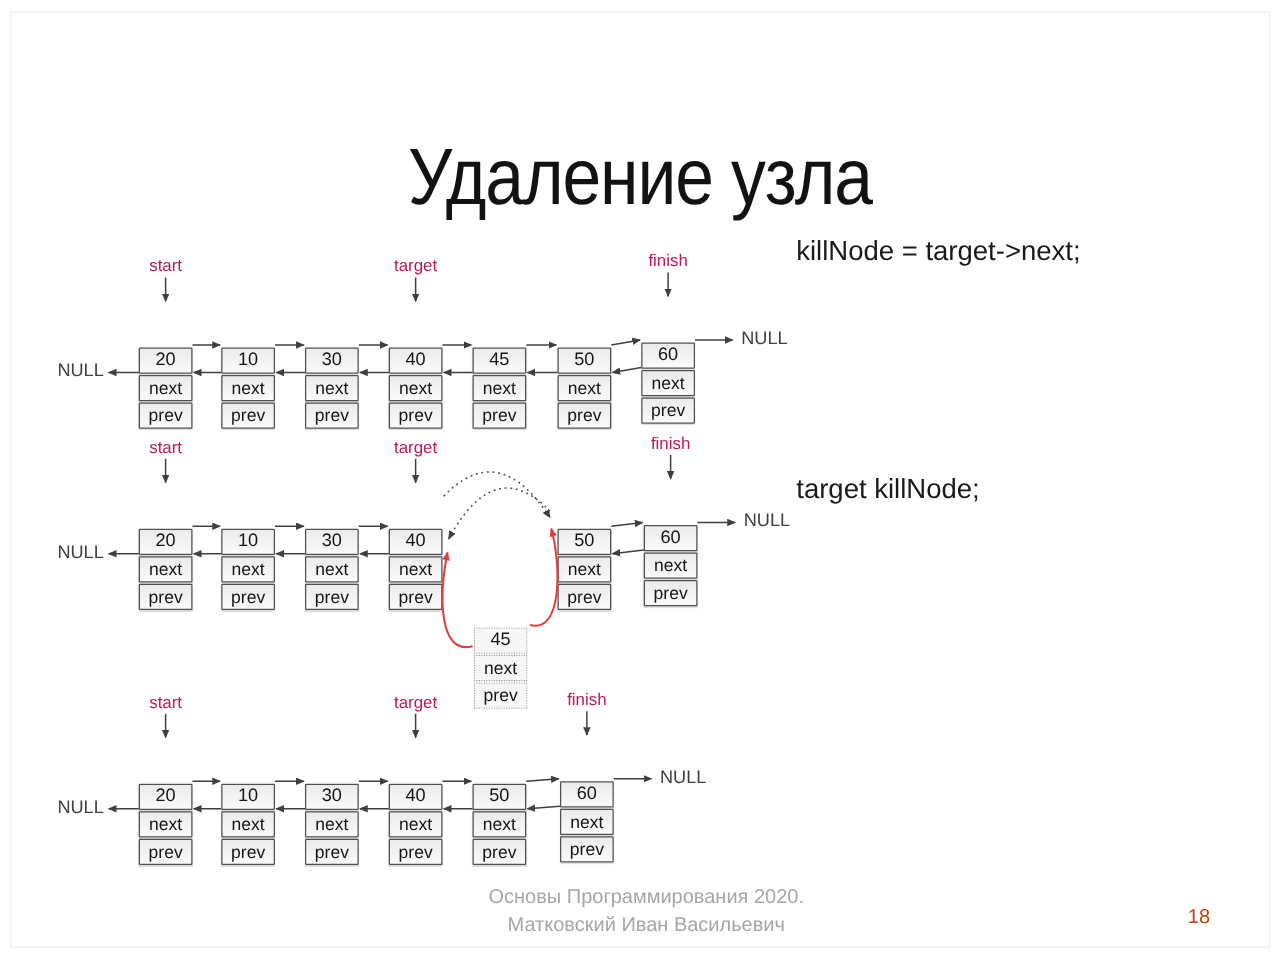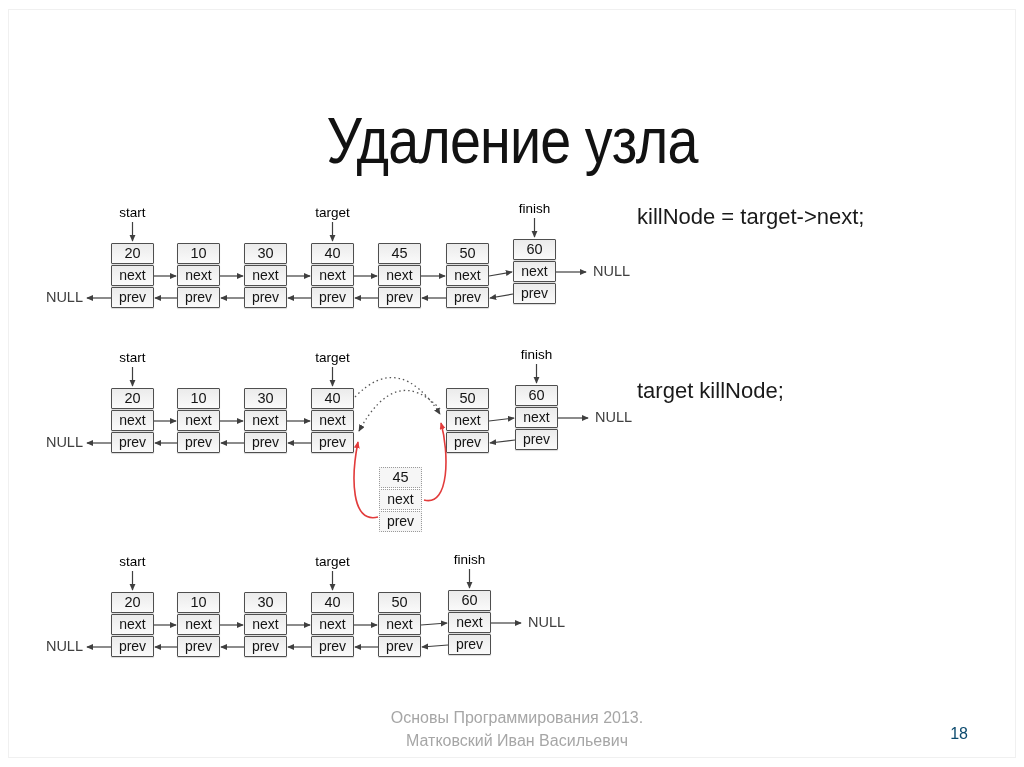--- a/index.html
+++ b/index.html
@@ -15,37 +15,37 @@
   }
   
   .node{position:absolute;width:43px;z-index:1;}
   .cell{
     box-sizing:border-box;height:21px;border:1px solid #4f4f4f;margin-top:1px;
     background:linear-gradient(#ebebeb,#fafafa);
     font-size:14px;line-height:19px;text-align:center;color:#141414;
     border-radius:1px;box-shadow:0 1px 1px rgba(0,0,0,.15);
   }
   .cell:first-child{margin-top:0;}
-  .cell.value{font-size:14.5px;}
+  .cell.value{font-size:14.5px;margin-top:35px;}
   .node.removed .cell{border:1px dotted #9a9a9a;background:#f6f6f6;box-shadow:none;}
-  .ptr-label{position:absolute;width:80px;text-align:center;font-size:13.5px;color:#000000;z-index:1;}
+  .ptr-label{position:absolute;width:80px;text-align:center;font-size:13.5px;color:#be185d;z-index:1;}
   .null-label{position:absolute;height:18px;line-height:18px;font-size:14.5px;color:#404040;z-index:1;}
   .null-label.right{text-align:left;}
   .null-label.left{text-align:right;}
   #arrow-svg{position:absolute;left:0;top:0;z-index:2;pointer-events:none;}
   
   .code-block{position:absolute;left:637px;font-size:22px;color:#1a1a1a;white-space:nowrap;}
-  #code-step1{top:202px;line-height:30px;text-align:center;}
+  #code-step1{top:186px;line-height:30px;text-align:center;}
   #code-step2{top:372px;line-height:38px;}
   
   #footer{
     position:absolute;left:312px;width:410px;top:706px;text-align:center;
     font-size:16px;line-height:23px;color:#a6a6a6;
   }
-  #page-number{position:absolute;right:56px;top:725px;font-size:16px;color:#0c4a6e;}
+  #page-number{position:absolute;right:56px;top:725px;font-size:16px;color:#c2410c;}
 </style>
 </head>
 <body>
 
 <div id="slide">
   <div id="slide-border"></div>
 
   <h1 id="page-title">Удаление узла</h1>
 
   <div id="diagram-layer">
@@ -167,21 +167,21 @@
     </div>
 
   <div class="code-block" id="code-step1">
     <div>killNode = target-&gt;next;</div>
   </div>
   <div class="code-block" id="code-step2">
     <div>target killNode;</div>
   </div>
 
   <div id="footer">
-    <div>Основы Программирования 2013.</div>
+    <div>Основы Программирования 2020.</div>
     <div>Матковский Иван Васильевич</div>
   </div>
   <div id="page-number">18</div>
 <svg width="1024" height="767" id="arrow-svg">
       <defs>
         <marker id="mB" markerWidth="9" markerHeight="8" refX="6.2" refY="3" orient="auto" markerUnits="userSpaceOnUse">
           <path d="M0,0 L7,3 L0,6 z" fill="#3f3f3f"></path>
         </marker>
         <marker id="mR" markerWidth="9" markerHeight="8" refX="6.2" refY="3" orient="auto" markerUnits="userSpaceOnUse">
           <path d="M0,0 L7,3 L0,6 z" fill="#e23b3b"></path>

